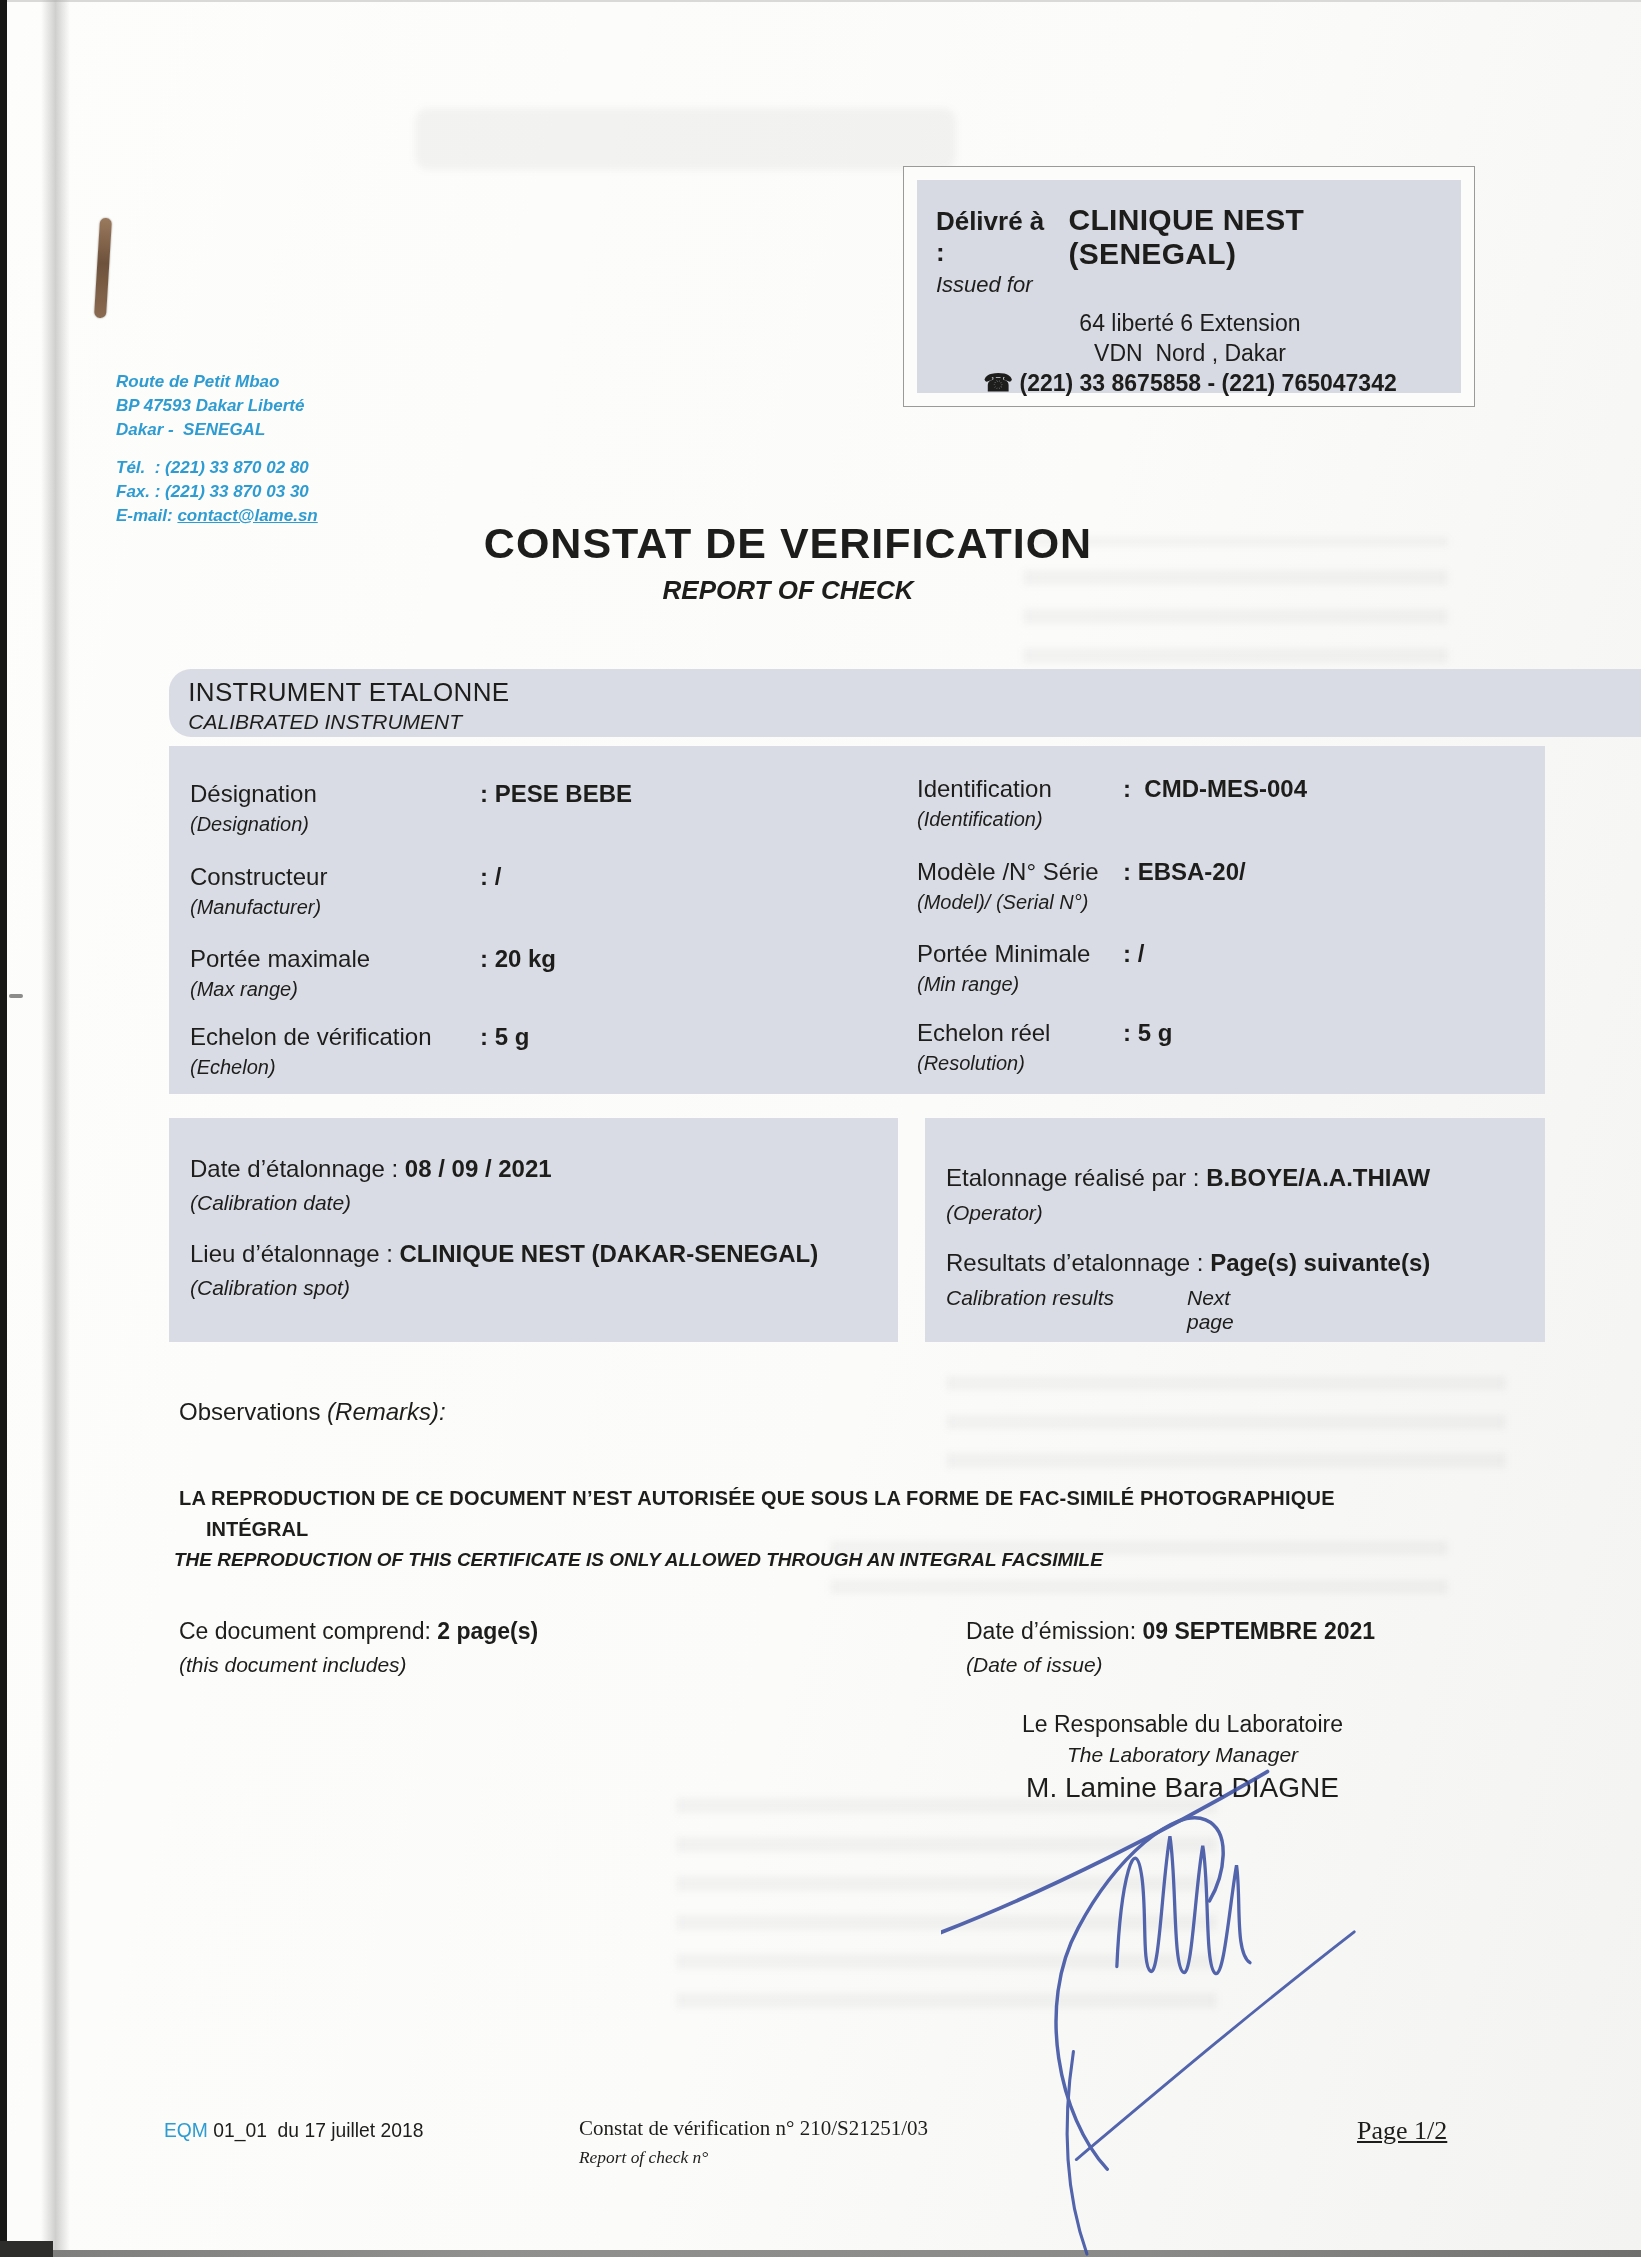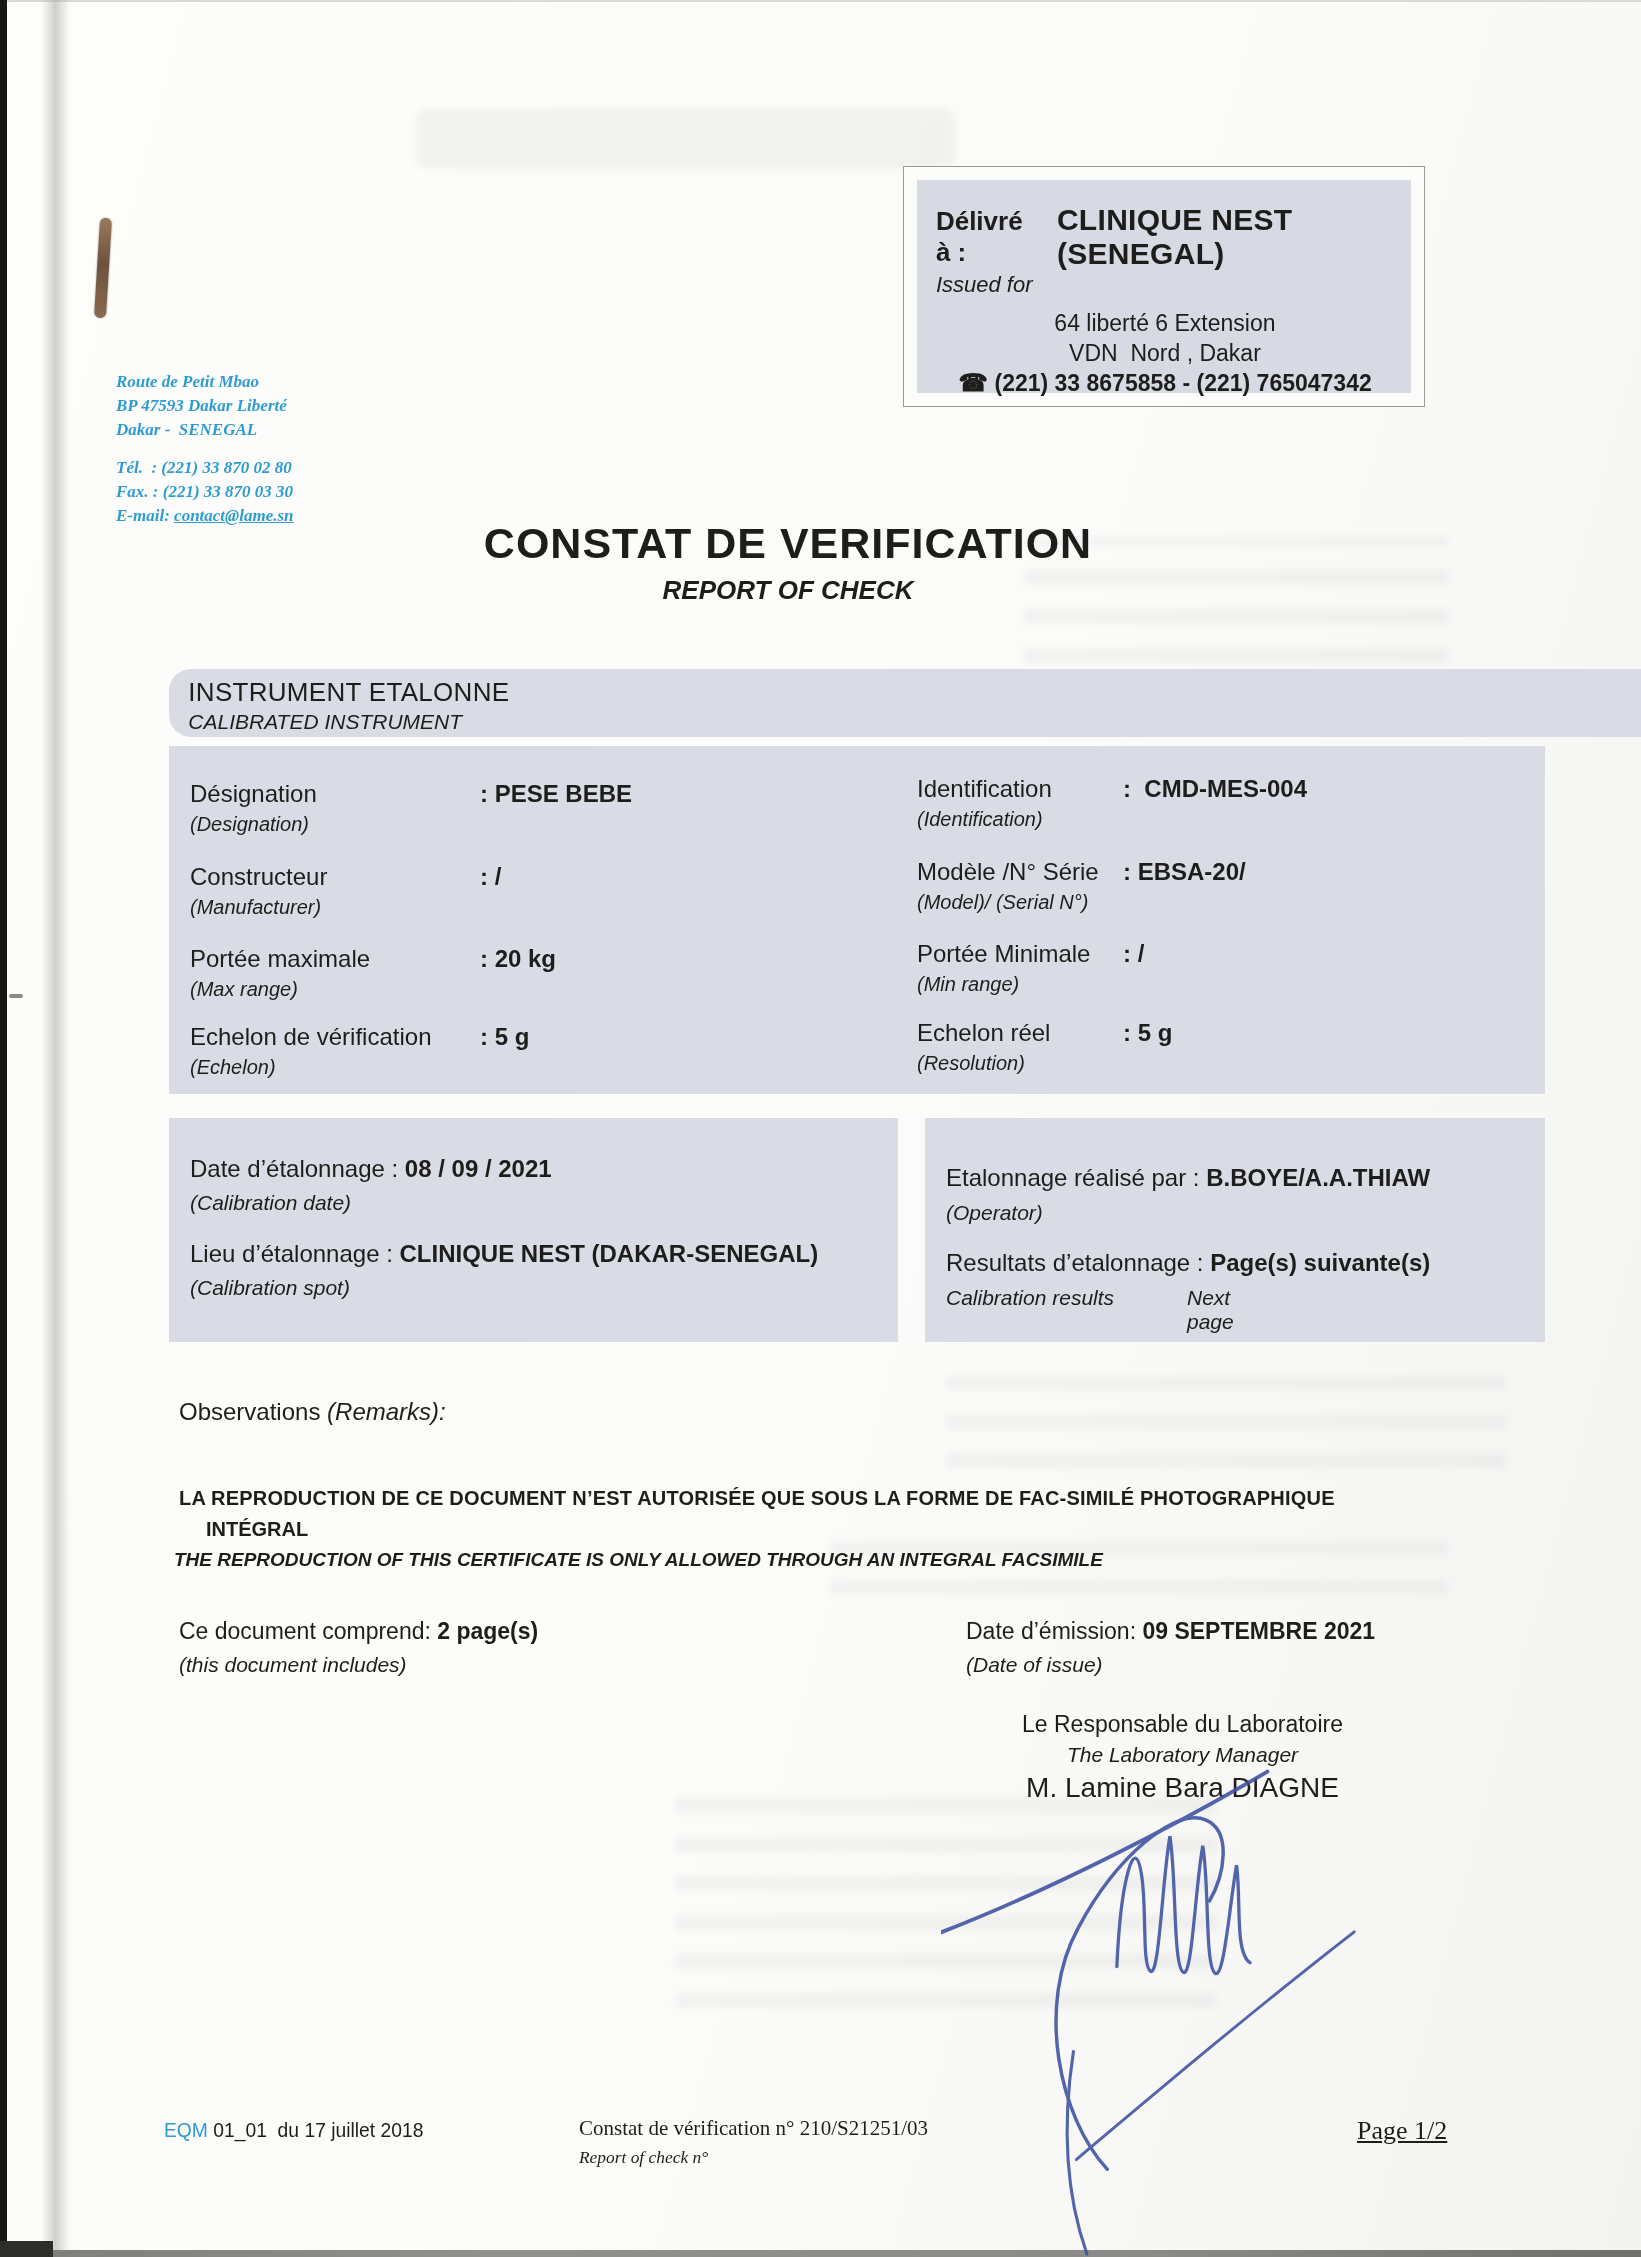--- a/index.html
+++ b/index.html
@@ -25,26 +25,26 @@
     transform:rotate(3.5deg); box-shadow:0 0 1.9px rgba(0,0,0,.45);}
   .ghost{position:absolute; pointer-events:none; filter:blur(3.9px);}
   .ghost.rows{background:repeating-linear-gradient(0deg, rgba(70,70,95,.05) 0 14.5px, rgba(0,0,0,0) 14.5px 39px);}
   .ghost.blob{background:rgba(80,80,105,.06); border-radius:13.5px;}
 
   
   .logo{position:absolute;left:114px;top:104px;width:147px;height:156px;background:#118ab8;}
   .logo .word{position:absolute;left:0;right:7.7px;bottom:9.7px;text-align:center;color:#fff;
     font-family:"DejaVu Sans",sans-serif;font-weight:bold;font-size:44px;letter-spacing:2.9px;line-height:1;}
   .sender{position:absolute;left:116px;top:370px;font-style:italic;color:#2e9cd2;
-    font-size:17px;line-height:24px;font-weight:600;font-family:Liberation Serif, serif;}
+    font-size:17px;line-height:24px;font-weight:600;}
   .sender .gap{height:13.5px;}
   .u{text-decoration:underline;}
 
   
-  .recipient-box{position:absolute;left:903px;top:166px;width:522px;height:241px;
+  .recipient-box{position:absolute;left:903px;top:166px;width:572px;height:241px;
     border:1.9px solid #9a9a98;background:#fcfcfa;padding:12.6px;box-sizing:border-box;}
   .recipient-panel{width:100%;height:100%;background:#d7dae3;box-sizing:border-box;padding:23px 17.4px 0 19.3px;}
   .r-line1{display:flex;align-items:baseline;gap:19.3px;}
   .r-label{font-weight:bold;font-size:26px;}
   .r-name{font-weight:bold;font-size:30px;letter-spacing:0.3px;}
   .r-en{font-style:italic;font-size:22px;margin-top:1.9px;}
   .r-center{text-align:center;font-size:23px;margin-top:9.7px;line-height:30px;}
   .r-phone{text-align:center;font-size:23px;font-weight:600;line-height:30px;}
   .phone-ic{font-size:24px;}
 

